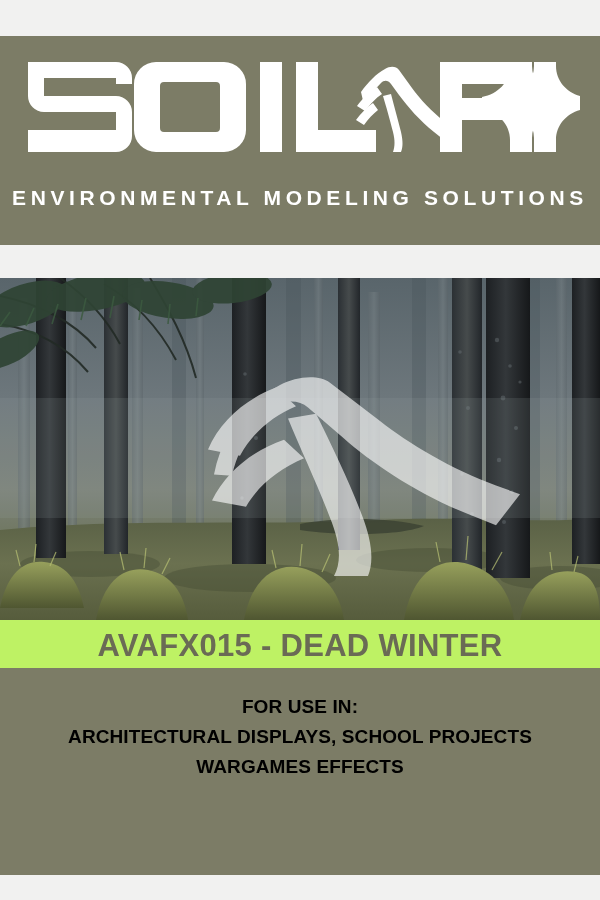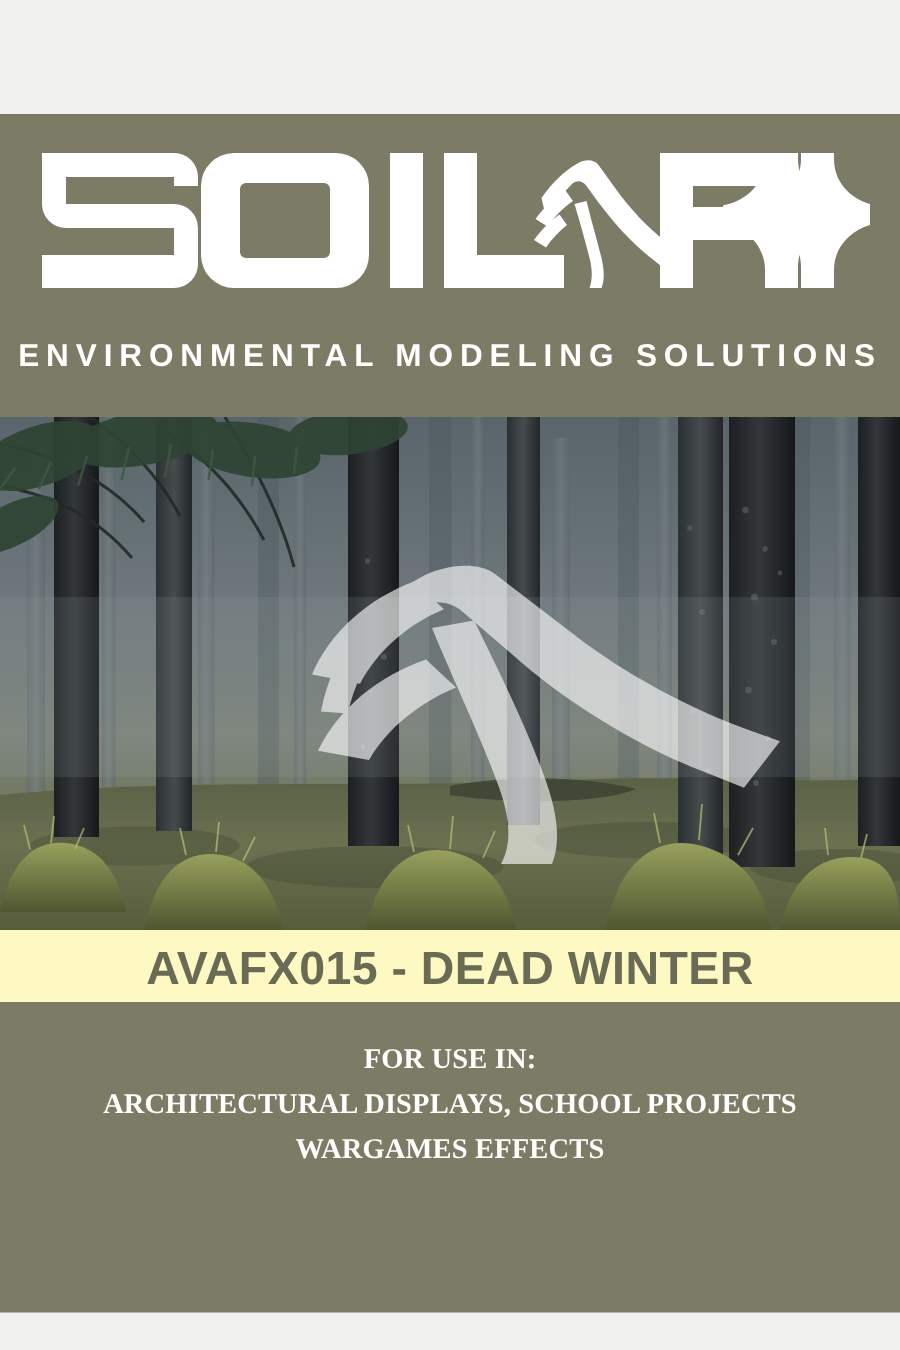--- a/index.html
+++ b/index.html
@@ -10,21 +10,20 @@
     overflow:hidden;
     position:relative;
   }
   .card{position:absolute;left:0;top:0;width:600px;height:900px;}
 
   
   .header{
     position:absolute;left:0;top:36px;width:600px;height:209px;
     background:#7c7c66;
     overflow:hidden;
-    margin-top:40px;
   }
   .wordmark{
     position:absolute;left:0;top:12px;width:600px;height:120px;
   }
   .wordmark svg{display:block;margin:0 auto;}
   .tagline{
     position:absolute;left:0;top:150px;width:600px;
     text-align:center;
     color:#ffffff;
     font-size:21px;
@@ -37,48 +36,47 @@
   .photo{
     position:absolute;left:0;top:278px;width:600px;height:342px;
     overflow:hidden;
     background:#2e3538;
   }
   .photo svg{display:block;width:600px;height:342px;}
 
   
   .title-band{
     position:absolute;left:0;top:620px;width:600px;height:52px;
-    background:#fef9c3;
+    background:#bef264;
     display:flex;align-items:center;justify-content:center;
   }
   .title-text{
     color:#6a6b55;
     font-size:31px;
     font-weight:bold;
     letter-spacing:0.3px;
     white-space:nowrap;
   }
 
   
   .footer{
     position:absolute;left:0;top:668px;width:600px;height:207px;
     background:#7c7c66;
   }
   .footer-lines{
     position:absolute;left:0;top:24px;width:600px;
     text-align:center;
   }
   .fline{
-    color:#ffffff;
+    color:#000000;
     font-weight:bold;
     font-size:19px;
     line-height:30px;
     white-space:nowrap;
     letter-spacing:0.1px;
-    font-family:Liberation Serif, serif;
   }
   .fline.lead{font-size:19px;}
 </style>
 </head>
 <body>
 
 <div class="card">
 
   <div class="header">
 

